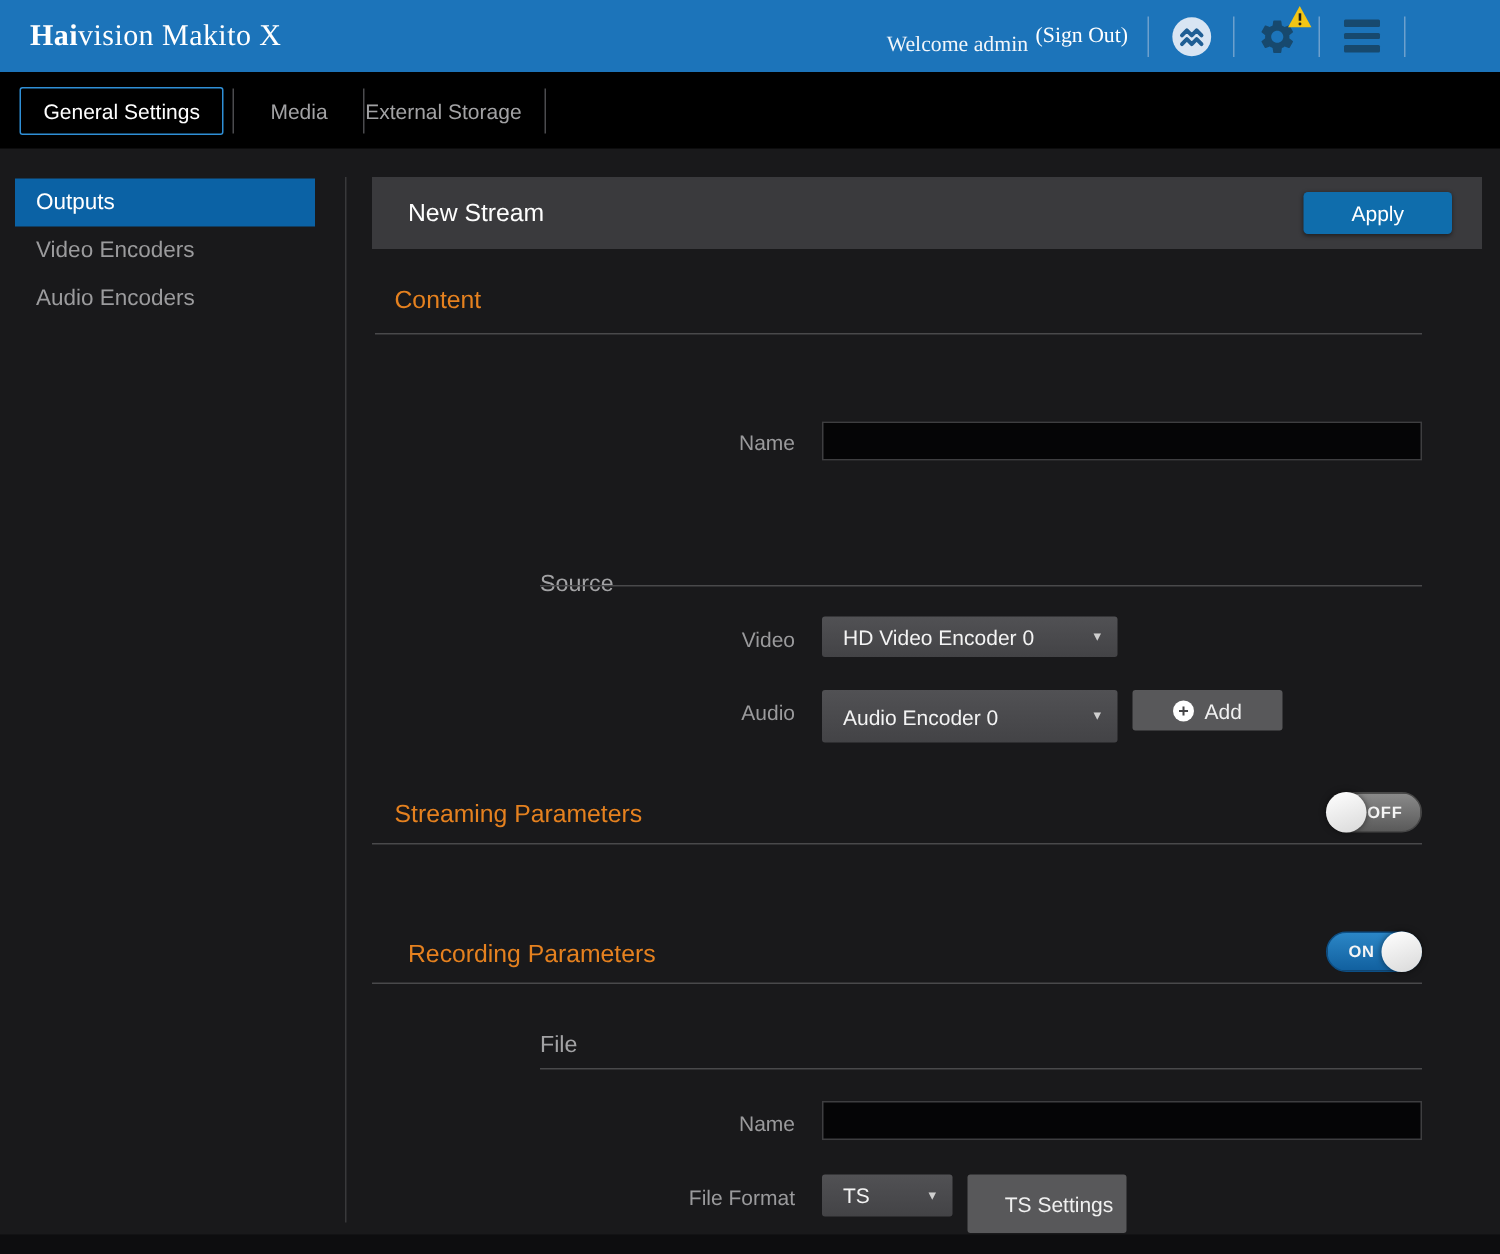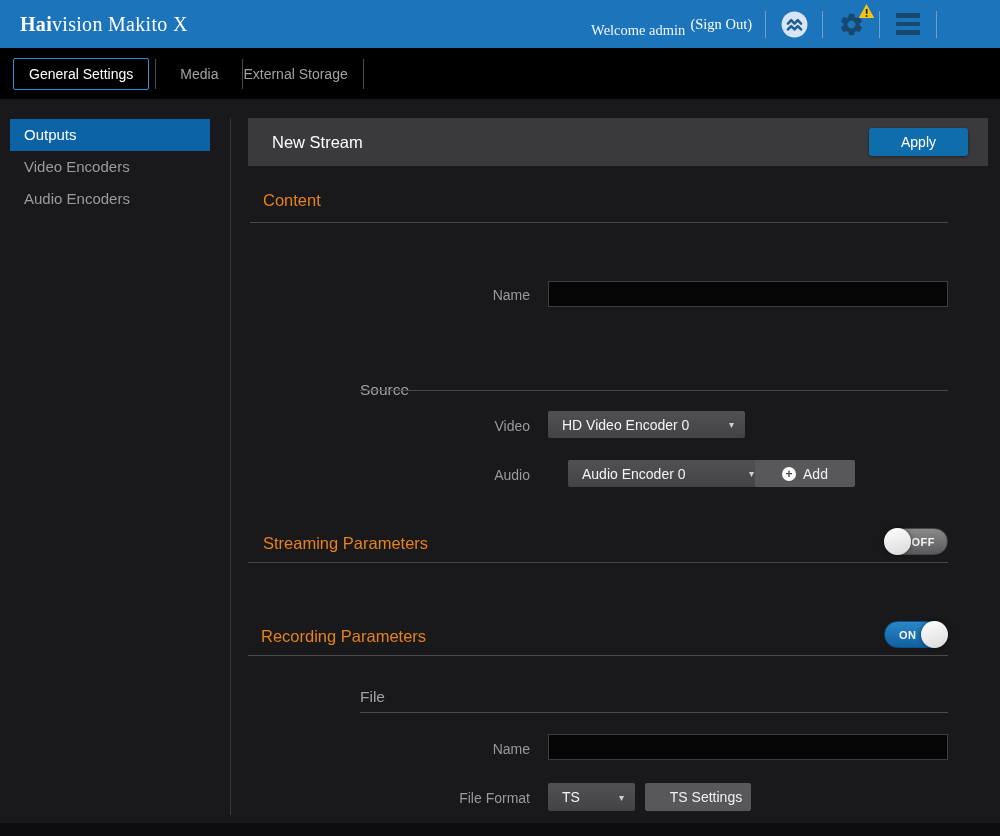--- a/index.html
+++ b/index.html
@@ -157,50 +157,50 @@
   <div class="sub-heading" style="left:360px; top:353px;margin-top:28px;">Source</div>
   <div class="rule" style="left:360px; top:390px; width:588px;"></div>
 
   <div class="field-label" style="left:390px; top:418px; width:140px;">Video</div>
   <div class="dropdown" style="left:548px; top:411px; width:197px; height:27px;">
     <span>HD Video Encoder 0</span>
     <span class="caret">▾</span>
   </div>
 
   <div class="field-label" style="left:390px; top:467px; width:140px;">Audio</div>
-  <div class="dropdown" style="left:548px; top:460px; width:197px; height:27px;margin-left:20px;">
+  <div class="dropdown" style="left:548px; top:460px; width:197px; height:35px;">
     <span>Audio Encoder 0</span>
     <span class="caret">▾</span>
   </div>
   <button class="gray-btn" style="left:755px; top:460px; width:100px; height:27px;">
     <span class="plus-circ">+</span>
     <span>Add</span>
   </button>
 
   <div class="sec-heading" style="left:263px; top:534px;">Streaming Parameters</div>
   <div class="toggle off" style="left:884px; top:528px;">
     <span class="tlabel">OFF</span>
     <span class="knob"></span>
   </div>
   <div class="rule" style="left:248px; top:562px; width:700px;"></div>
 
-  <div class="sec-heading" style="left:261px; top:627px;text-align:center;">Recording Parameters</div>
+  <div class="sec-heading" style="left:272px; top:627px;text-align:center;">Recording Parameters</div>
   <div class="toggle on" style="left:884px; top:621px;">
     <span class="tlabel">ON</span>
     <span class="knob"></span>
   </div>
   <div class="rule" style="left:248px; top:655px; width:700px;"></div>
 
   <div class="sub-heading" style="left:360px; top:688px;">File</div>
   <div class="rule" style="left:360px; top:712px; width:588px;"></div>
 
   <div class="field-label" style="left:390px; top:741px; width:140px;">Name</div>
   <input class="text-input" style="left: 548px; top: 734px; width: 400px; height: 26px;" value="">
 
   <div class="field-label" style="left:380px; top:790px; width:150px;">File Format</div>
   <div class="dropdown" style="left:548px; top:783px; width:87px; height:28px;">
     <span>TS</span>
     <span class="caret">▾</span>
   </div>
-  <button class="gray-btn" style="left:645px; top:783px; width:106px; height:28px;padding-left:16px;">TS Settings</button>
+  <button class="gray-btn" style="left:645px; top:783px; width:106px; height:39px;padding-left:16px;">TS Settings</button>
 
   <div class="bottom-strip"></div>
 </div>
 
 </body></html>

